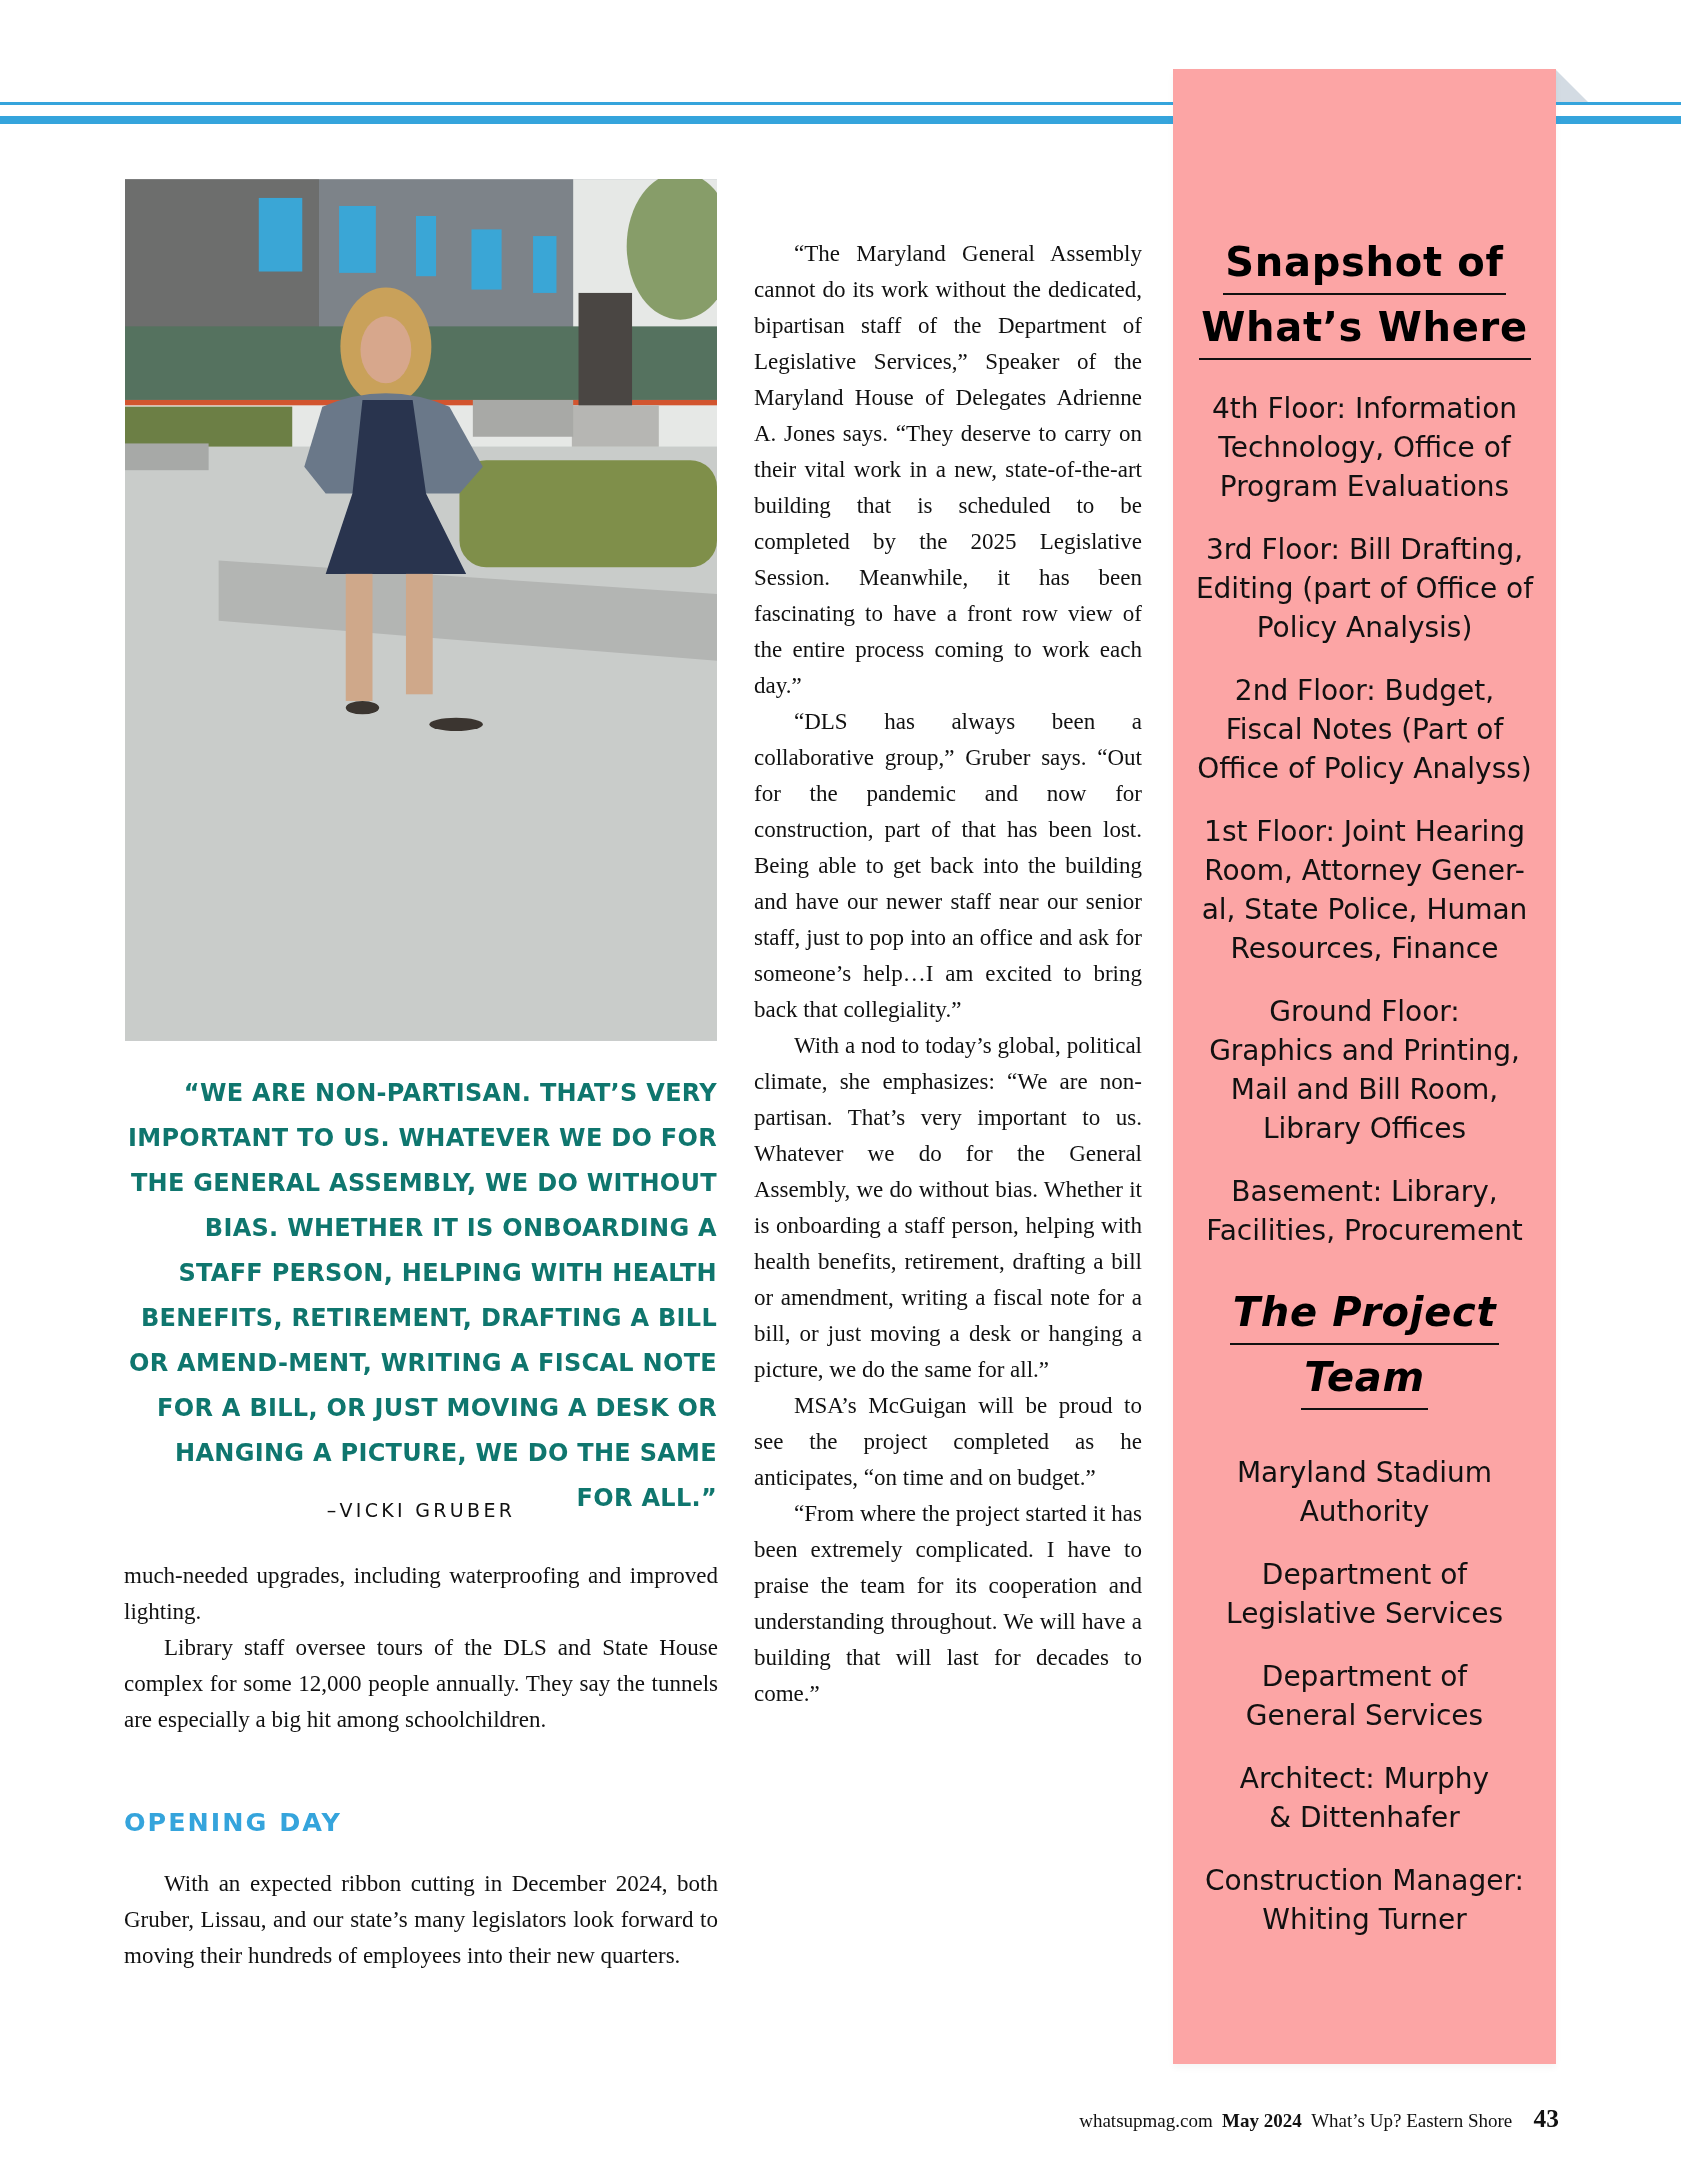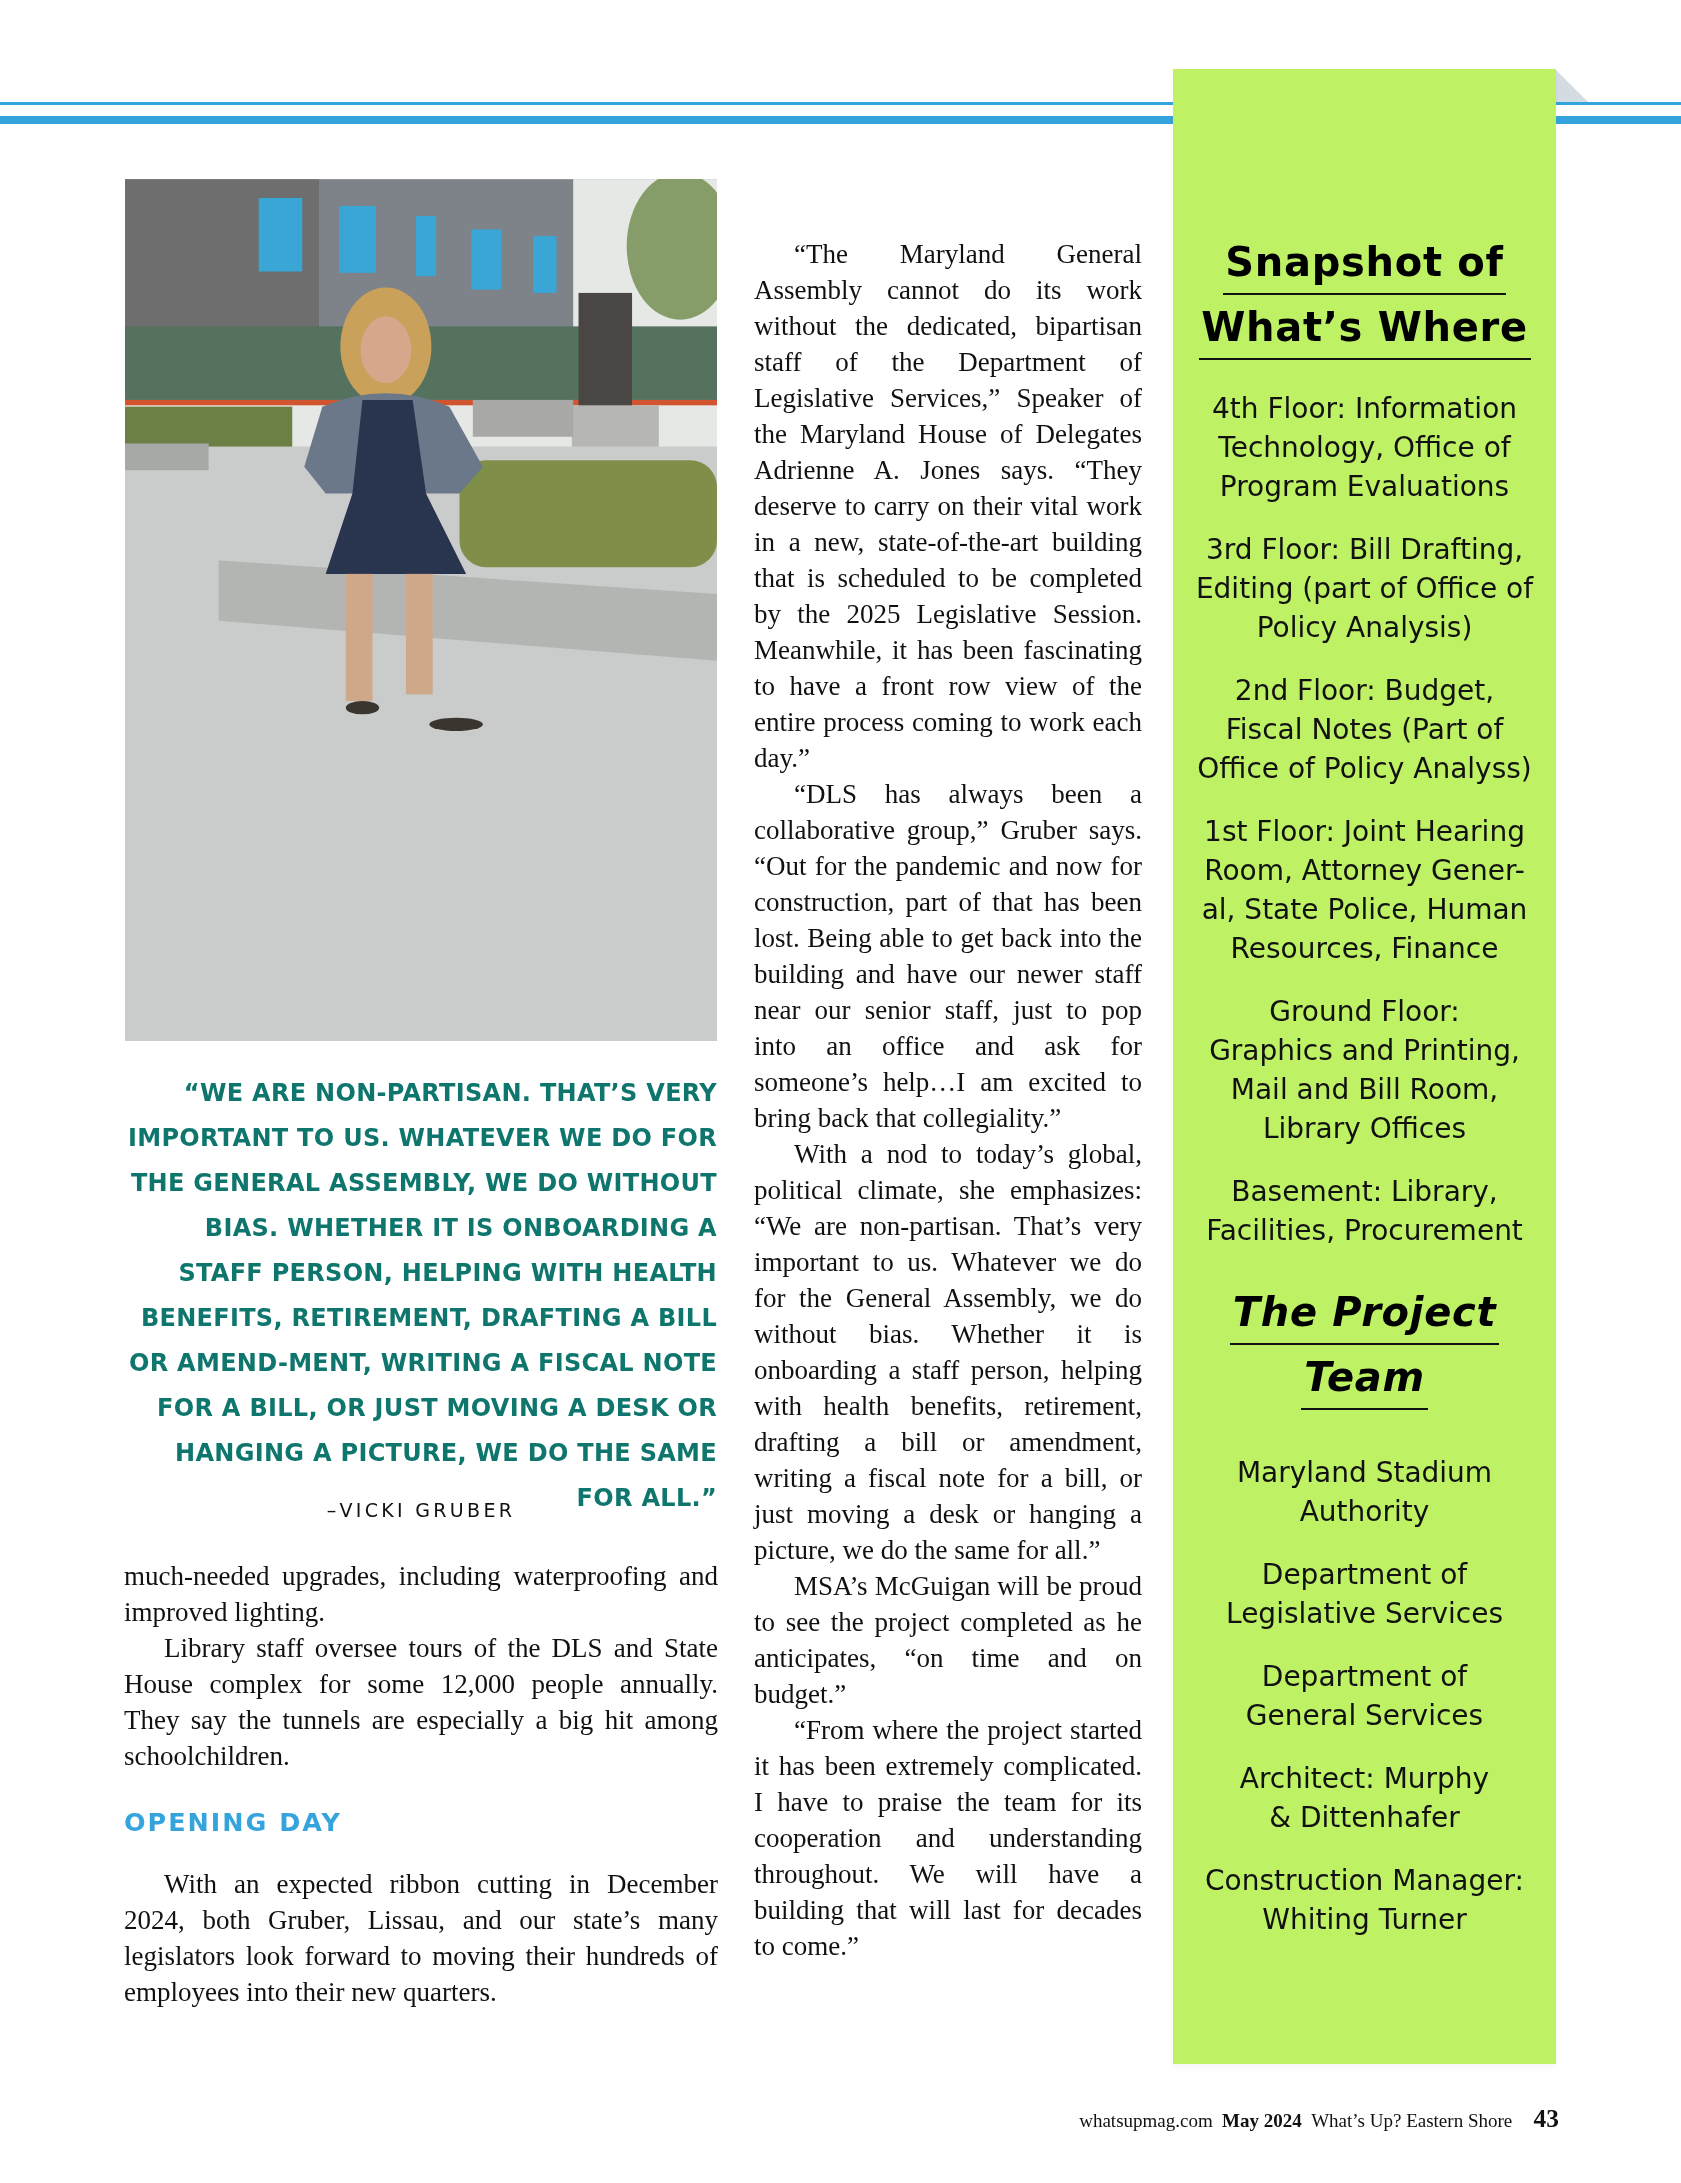--- a/index.html
+++ b/index.html
@@ -8,21 +8,21 @@
     background: #ffffff; color: #111;
     font-family: "Liberation Serif", serif;
   }
   
   .rule-thin { position: absolute; left: 0; width: 1681px; top: 102px; height: 2.7px; background: #35a4dc; }
   .rule-thick { position: absolute; left: 0; width: 1681px; top: 116px; height: 8px; background: #35a4dc; }
 
   
   .sidebar {
     position: absolute; left: 1173px; top: 69px; width: 383px; height: 1995px;
-    background: #bef264;
+    background: #fca5a5;
     box-shadow: 0 4px 6.7px rgba(0,0,0,0.04);
   }
   .sidebar-fold {
     position: absolute; left: 1555px; top: 69px; width: 0; height: 0;
     border-left: 33px solid #d3dbe3; border-top: 33px solid transparent;
   }
   .sb-heading {
     font-family: "DejaVu Sans", sans-serif; font-weight: bold; font-size: 40px;
     text-align: center; line-height: 64px; letter-spacing: 0.7px; color: #000;
   }
@@ -51,21 +51,21 @@
     line-height: 45px; text-align: right; color: #0f766e; letter-spacing: 0.3px;
   }
   .pq-attrib {
     position: absolute; left: 125px; top: 1499px; width: 592px;
     font-family: "DejaVu Sans", sans-serif; font-size: 19px; letter-spacing: 3.3px;
     text-align: center; color: #111;
   }
 
   
   .col {
-    position: absolute; font-size: 27px; line-height: 36px; color: #111; text-align: justify;
+    position: absolute; font-size: 23px; line-height: 36px; color: #111; text-align: justify;
   }
   .col p { margin: 0; text-indent: 40px; }
   .col p.noindent { text-indent: 0; margin-top: 7px; }
   .col-left-top { left: 124px; top: 1551px; width: 594px; }
   .col-left-bottom { left: 124px; top: 1866px; width: 594px; }
   .subhead {
     position: absolute; left: 124px; top: 1807px;
     font-family: "DejaVu Sans", sans-serif; font-weight: bold; font-size: 25.4px;
     letter-spacing: 2px; color: #35a4dc;
   }

